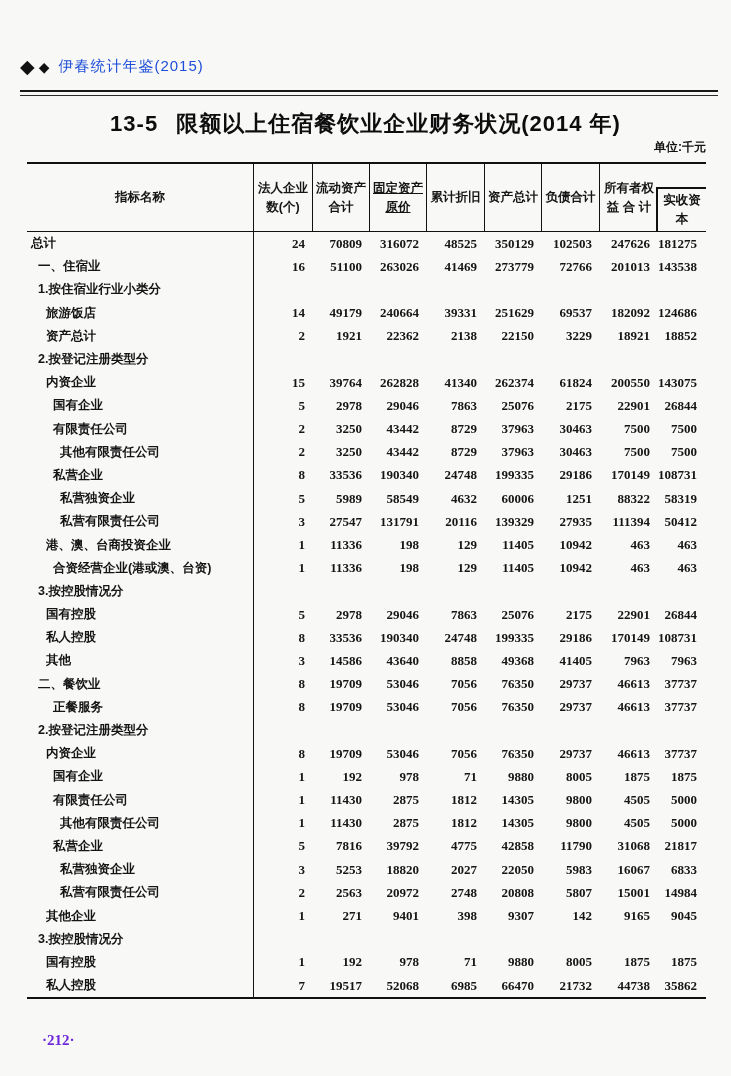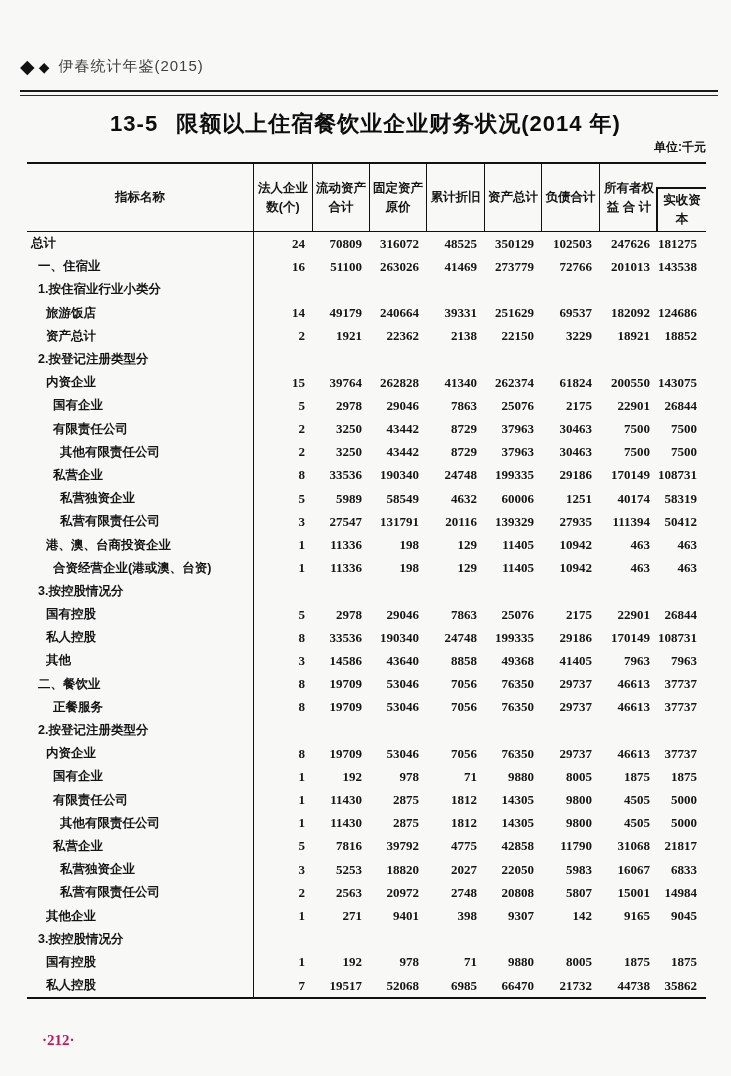--- a/index.html
+++ b/index.html
@@ -8,56 +8,56 @@
     position:relative;
     background:#f8f8f6;
     color:#151515;
     font-family:"Liberation Sans", sans-serif;
     overflow:hidden;
   }
   
   #yb-header { position:absolute; top:57px; left:20px; display:flex; align-items:center; gap:4px; }
   .diamond-lg { font-size:19px; line-height:1; color:#111; }
   .diamond-sm { font-size:14px; line-height:1; color:#111; margin-right:5px; }
-  #yb-title { font-size:15px; letter-spacing:1px; color:#404040; }
+  #yb-title { font-size:15px; letter-spacing:1px; color:#1d4ed8; }
   #yb-rule1 { position:absolute; top:90px; left:20px; width:698px; height:2px; background:#1a1a1a; }
   #yb-rule2 { position:absolute; top:95px; left:20px; width:698px; height:1px; background:#2a2a2a; }
   
   #table-title { position:absolute; top:109px; left:0; width:731px; text-align:center;
     font-weight:bold; font-size:22px; letter-spacing:1px; color:#0d0d0d; }
   #table-title .tno { margin-right:18px; }
   #unit-label { position:absolute; top:139px; left:0; width:706px; text-align:right;
     font-weight:bold; font-size:12px; color:#111; }
   
   #stat-table { position:absolute; top:162px; left:27px; width:679px; }
   #thead { display:flex; border-top:2px solid #111; border-bottom:1.5px solid #111; height:70px; }
   .hcell { border-right:1px solid #111; display:flex; flex-direction:column;
     align-items:center; justify-content:center; font-weight:bold; font-size:12.5px;
     line-height:1.5; text-align:center; }
-  .w-name{ width:227px; } .w-c1{ width:59px; } .w-c2{ width:57px; } .w-c3{ width:57px; }
+  .w-name{ width:227px; } .w-c1{ width:59px; } .w-c2{ width:57px; } .w-c3{ width:57px;text-decoration:underline; }
   .w-c4{ width:58px; } .w-c5{ width:57px; } .w-c6{ width:58px; }
   .w-owner{ width:106px; border-right:none; position:relative; flex-direction:row; justify-content:flex-start; }
   .owner-label { width:58px; text-align:center; }
   .paidin-box { position:absolute; left:56px; top:23px; right:0; bottom:0;
     border-left:2px solid #111; border-top:2px solid #111;
     display:flex; align-items:center; justify-content:center; }
   
   #tbody { border-bottom:2px solid #111; }
   .trow { display:flex; height:23.2px; }
   .cell { height:100%; display:flex; align-items:center; }
   .cell.name { width:227px; border-right:1px solid #111; font-weight:bold; font-size:12.5px; }
   .cell.num { justify-content:flex-end; padding-right:8px;
     font-family:"Liberation Serif", serif; font-weight:bold; font-size:13px; }
   .n0{ width:59px; } .n1{ width:57px; } .n2{ width:57px; } .n3{ width:58px; }
   .n4{ width:57px; } .n5{ width:58px; } .n6{ width:58px; } .n7{ width:47px; padding-right:3px; }
   .ind0{ padding-left:4px; } .ind1{ padding-left:11px; } .ind2{ padding-left:19px; }
   .ind3{ padding-left:26px; } .ind4{ padding-left:33px; }
   
   #page-number { position:absolute; top:1032px; left:42px;
-    font-family:"Liberation Serif", serif; font-size:15px; font-weight:bold; color:#be185d; }
+    font-family:"Liberation Serif", serif; font-size:15px; font-weight:bold; color:#6d28d9; }
 </style>
 </head>
 <body>
 
 <div id="yb-header">
   <span class="diamond-lg">◆</span>
   <span class="diamond-sm">◆</span>
   <span id="yb-title">伊春统计年鉴(2015)</span>
 </div>
 <div id="yb-rule1"></div>
@@ -228,21 +228,21 @@
         <div class="cell num n7">108731</div>
       </div>
       <div class="trow">
         <div class="cell name ind4">私营独资企业</div>
         <div class="cell num n0">5</div>
         <div class="cell num n1">5989</div>
         <div class="cell num n2">58549</div>
         <div class="cell num n3">4632</div>
         <div class="cell num n4">60006</div>
         <div class="cell num n5">1251</div>
-        <div class="cell num n6">40174</div>
+        <div class="cell num n6">88322</div>
         <div class="cell num n7">58319</div>
       </div>
       <div class="trow">
         <div class="cell name ind4">私营有限责任公司</div>
         <div class="cell num n0">3</div>
         <div class="cell num n1">27547</div>
         <div class="cell num n2">131791</div>
         <div class="cell num n3">20116</div>
         <div class="cell num n4">139329</div>
         <div class="cell num n5">27935</div>

